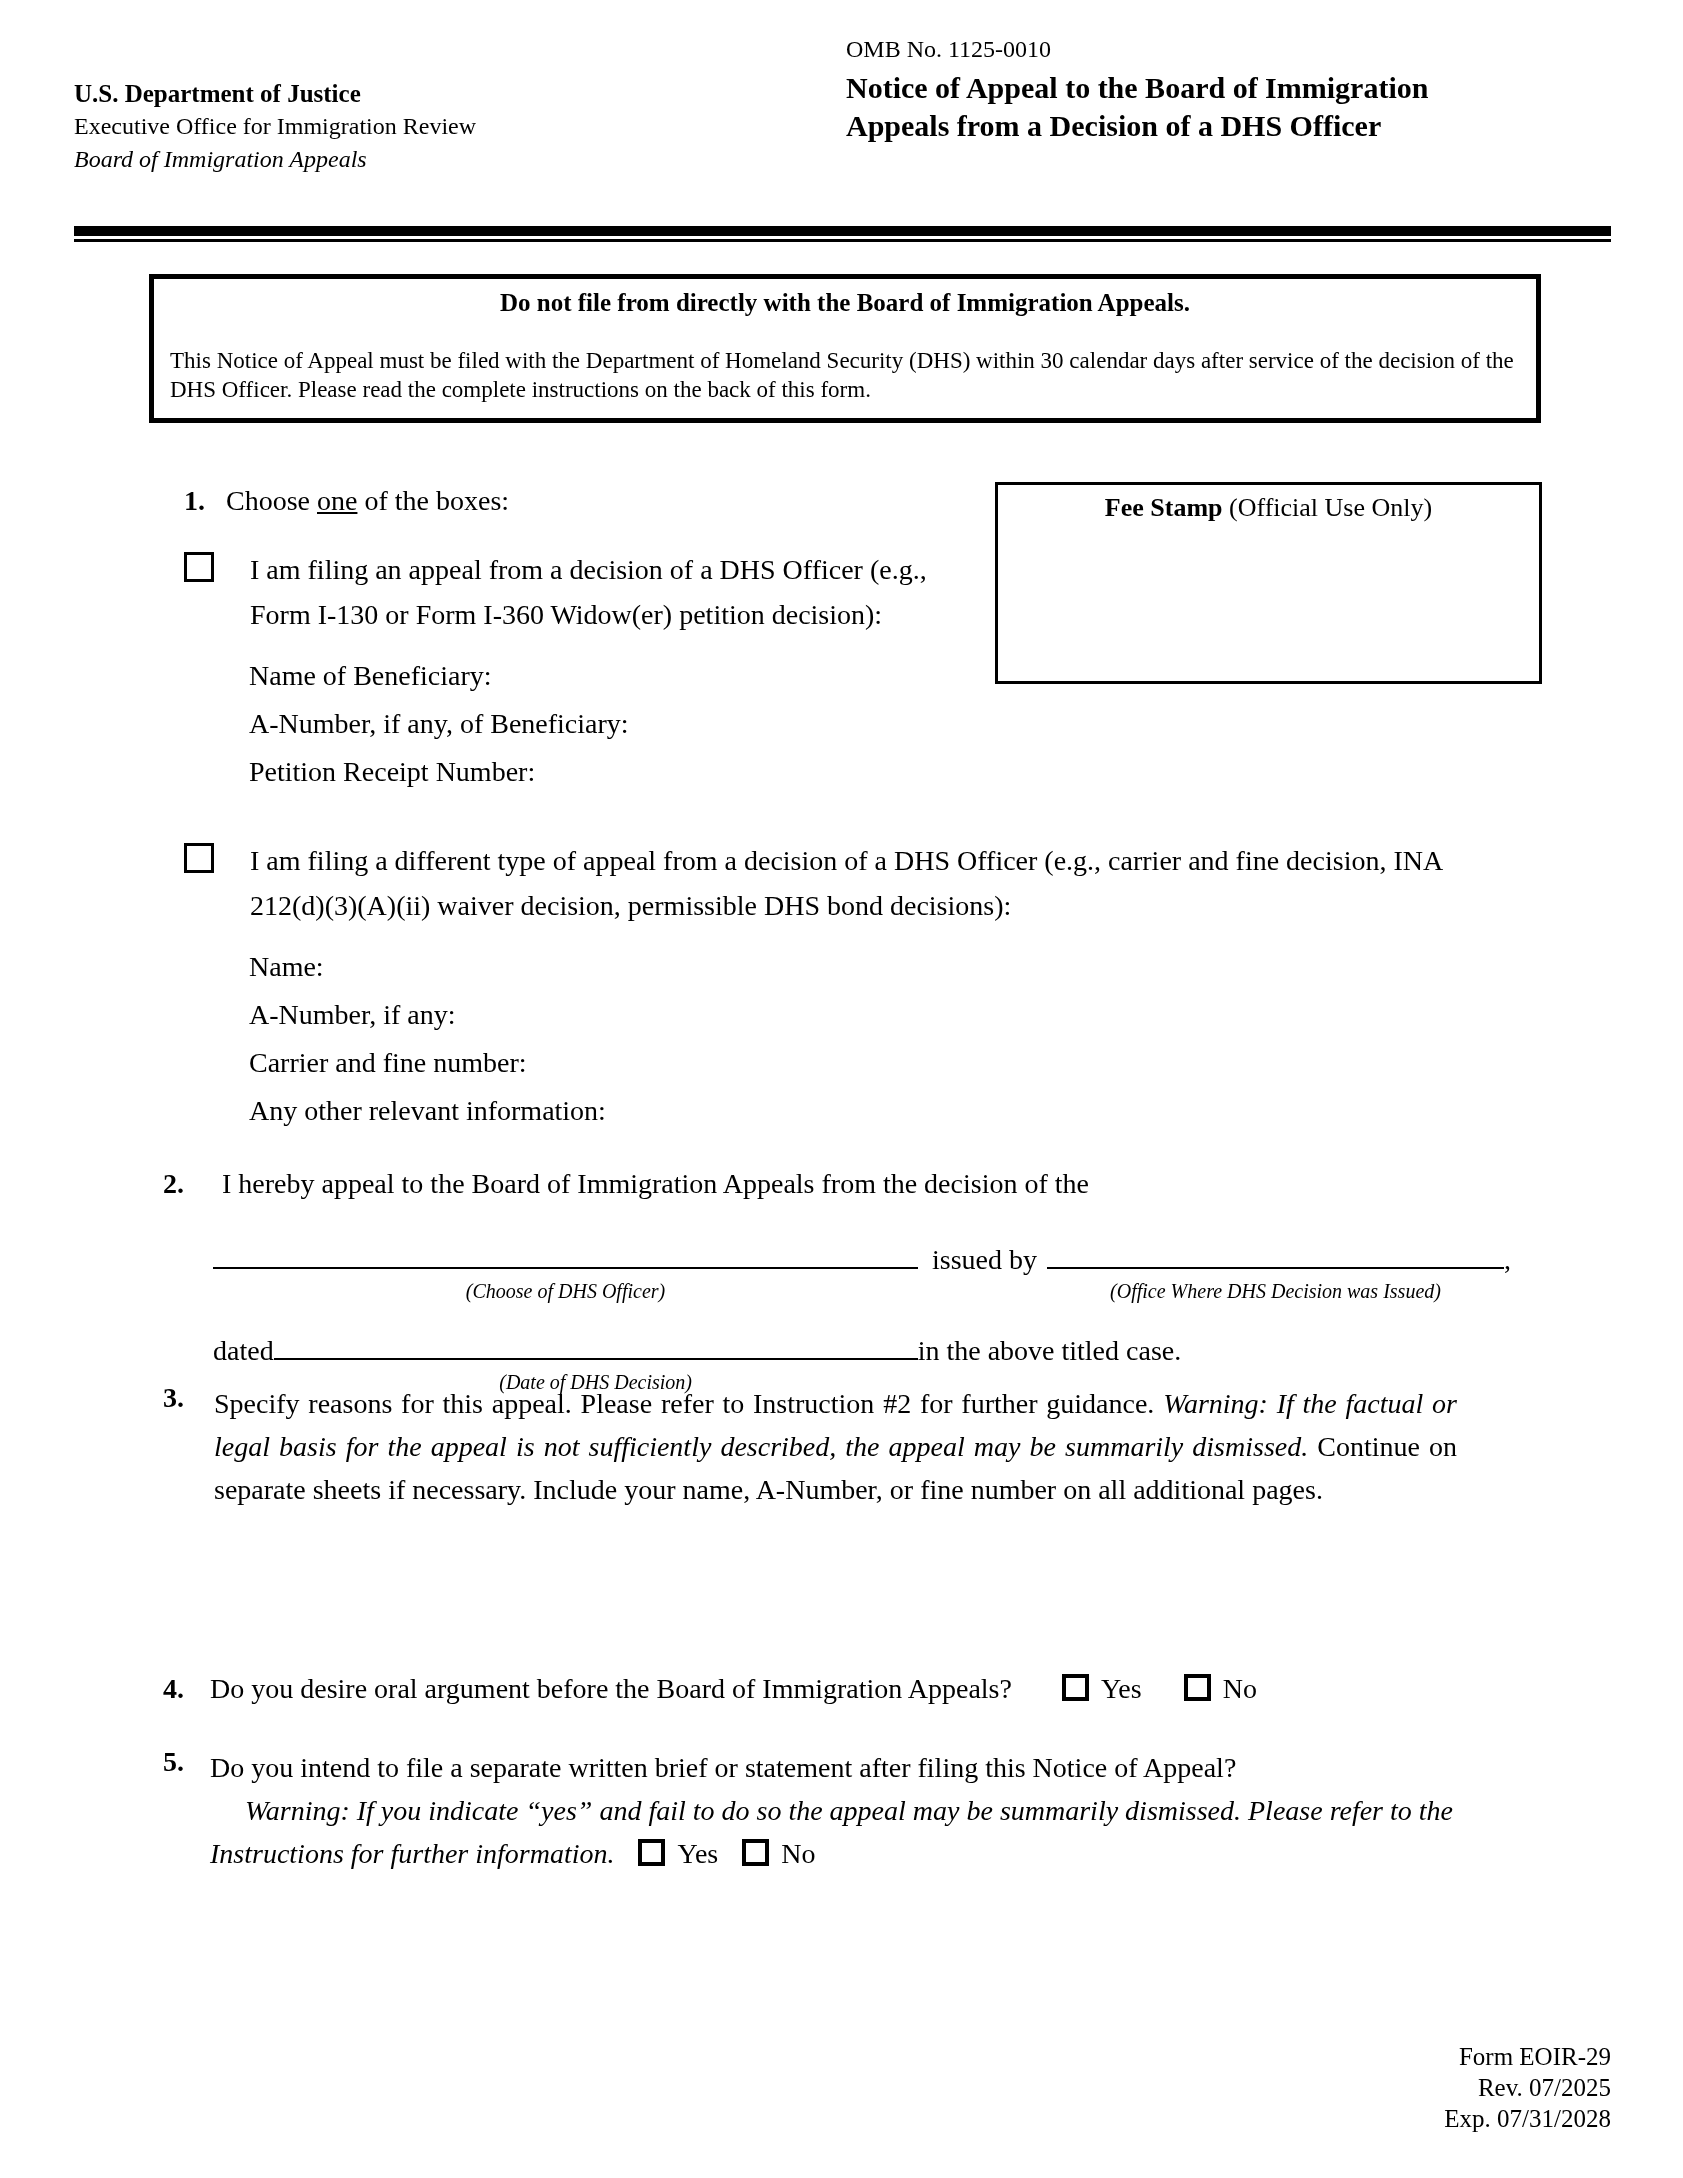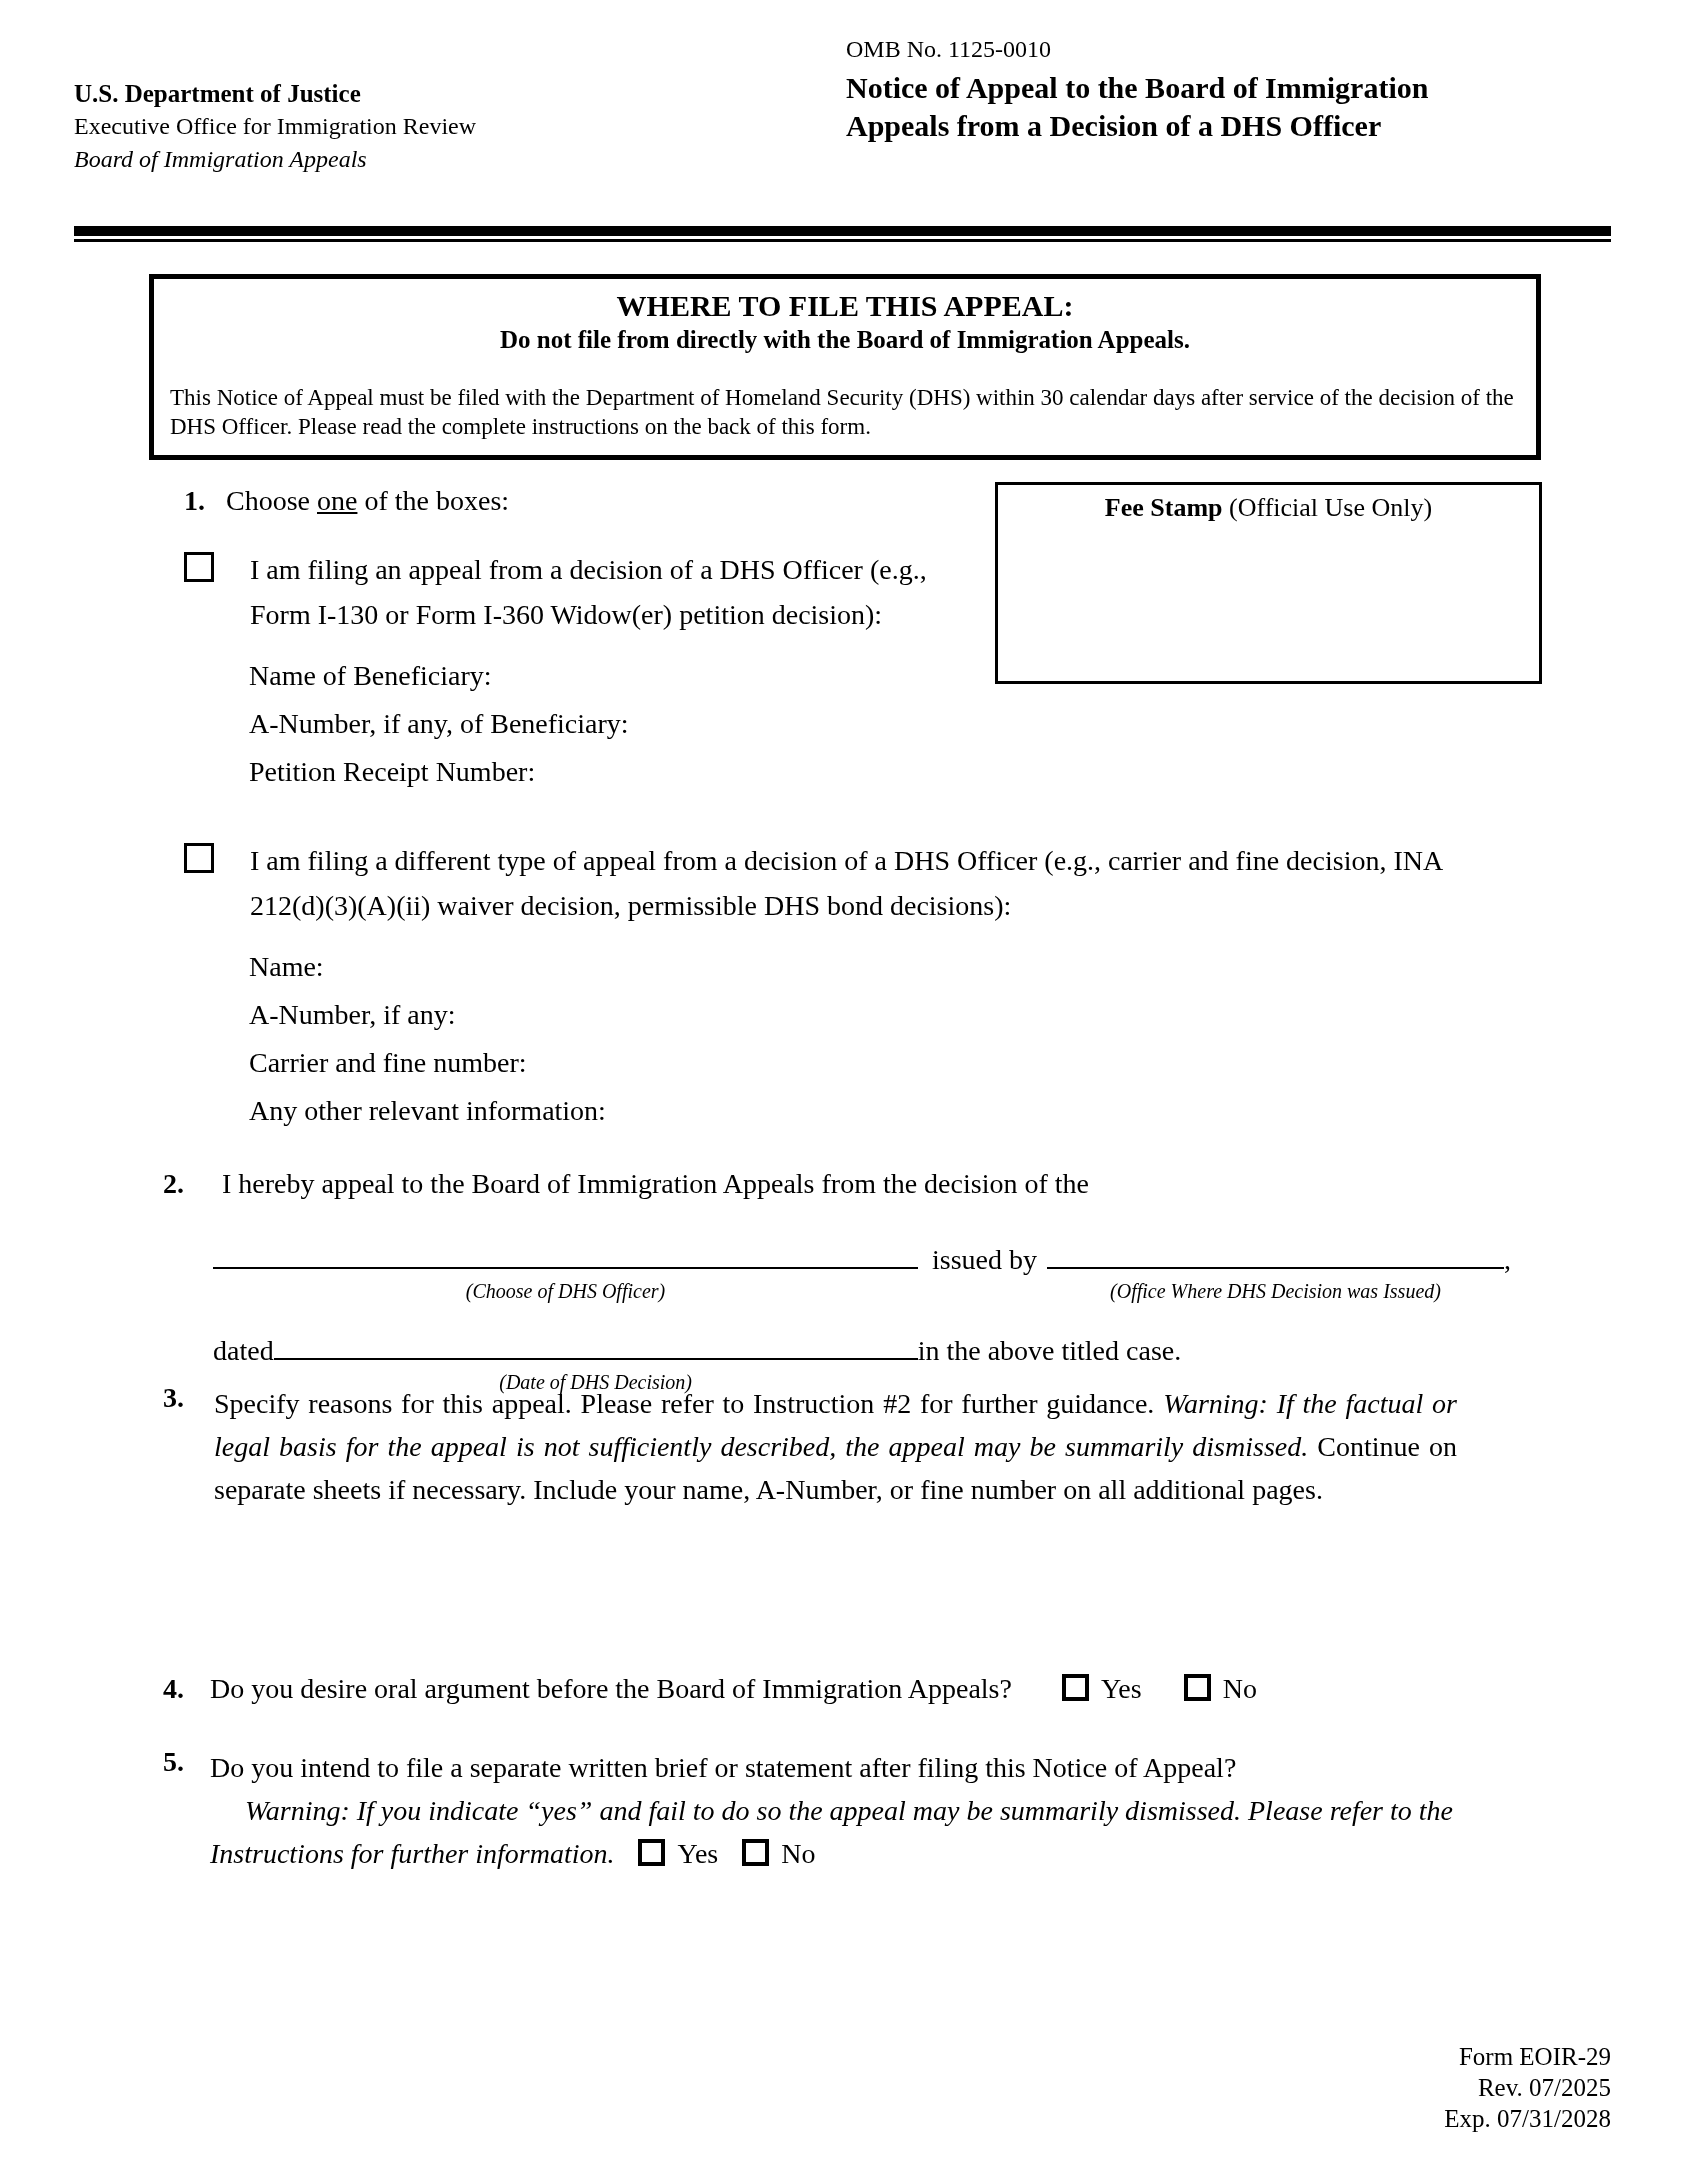--- a/index.html
+++ b/index.html
@@ -100,21 +100,20 @@
     <div class="omb">OMB No. 1125-0010</div>
     <div class="doc-title">
       <div>Notice of Appeal to the Board of Immigration</div>
       <div>Appeals from a Decision of a DHS Officer</div>
     </div>
   </div>
 
   <div class="header-rule"></div>
 
   <div class="where-box">
-    <div class="where-h1">WHERE TO FILE THIS APPEAL:</div>
     <div class="where-h2">Do not file from directly with the Board of Immigration Appeals.</div>
     <div class="where-body">This Notice of Appeal must be filed with the Department of Homeland Security (DHS) within 30 calendar days after service of the decision of the DHS Officer.  Please read the complete instructions on the back of this form.</div>
   </div>
 
   <div class="fee-stamp">
     <span class="b">Fee Stamp</span><span> (Official Use Only)</span>
   </div>
 
   <div class="item item1">
     <div class="i1-head">

